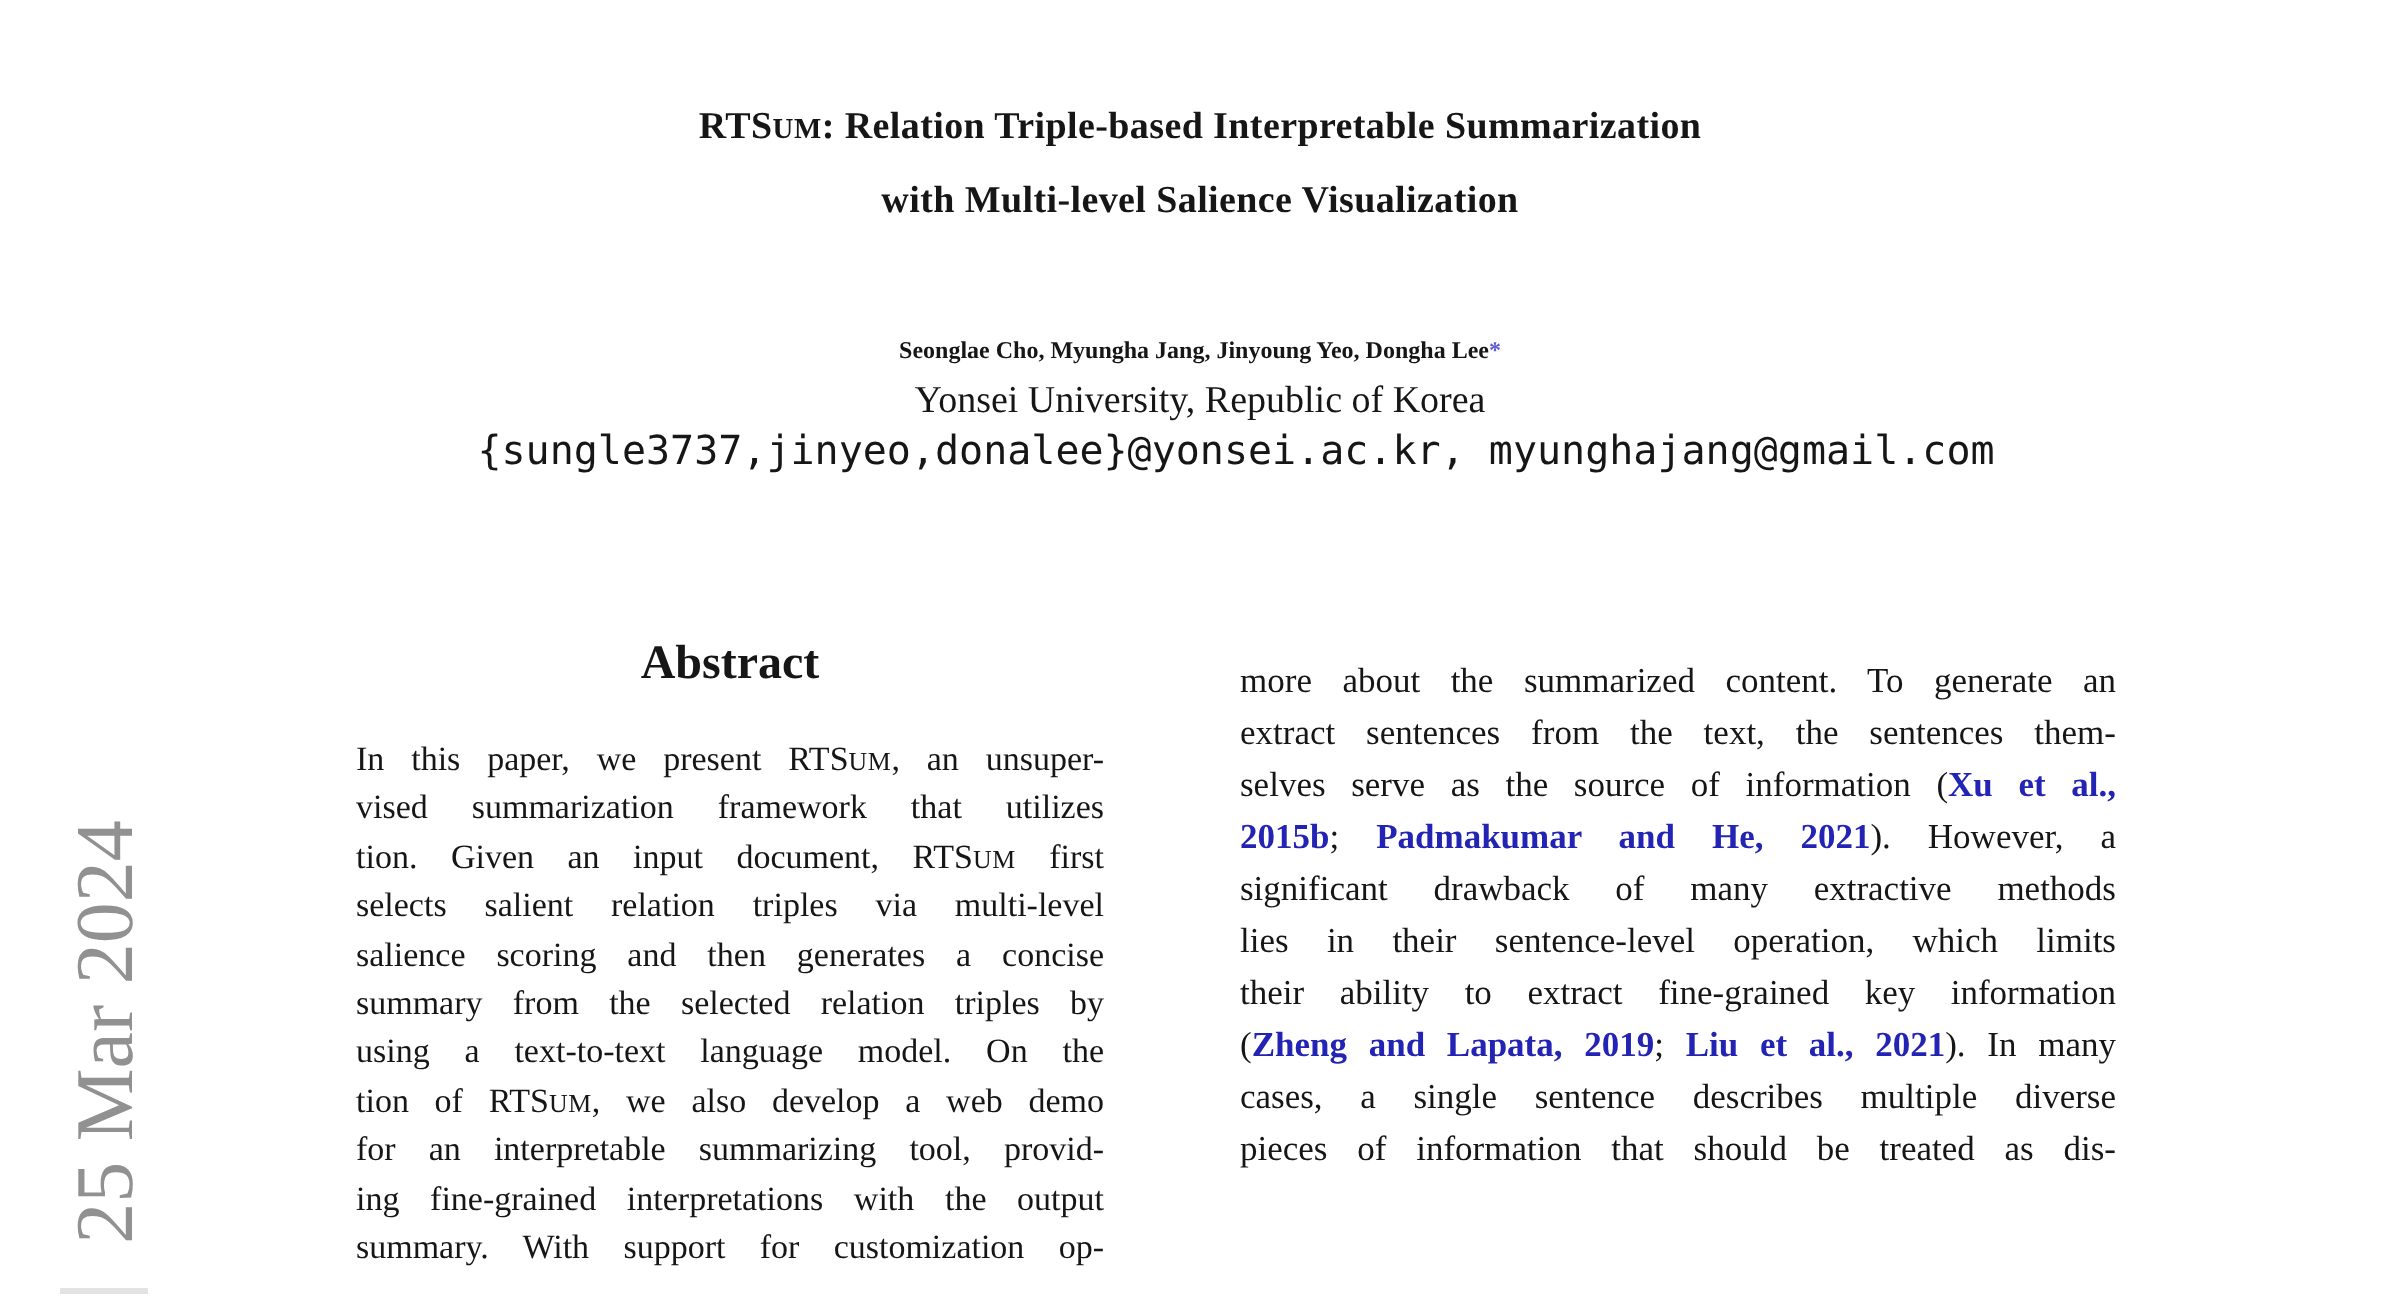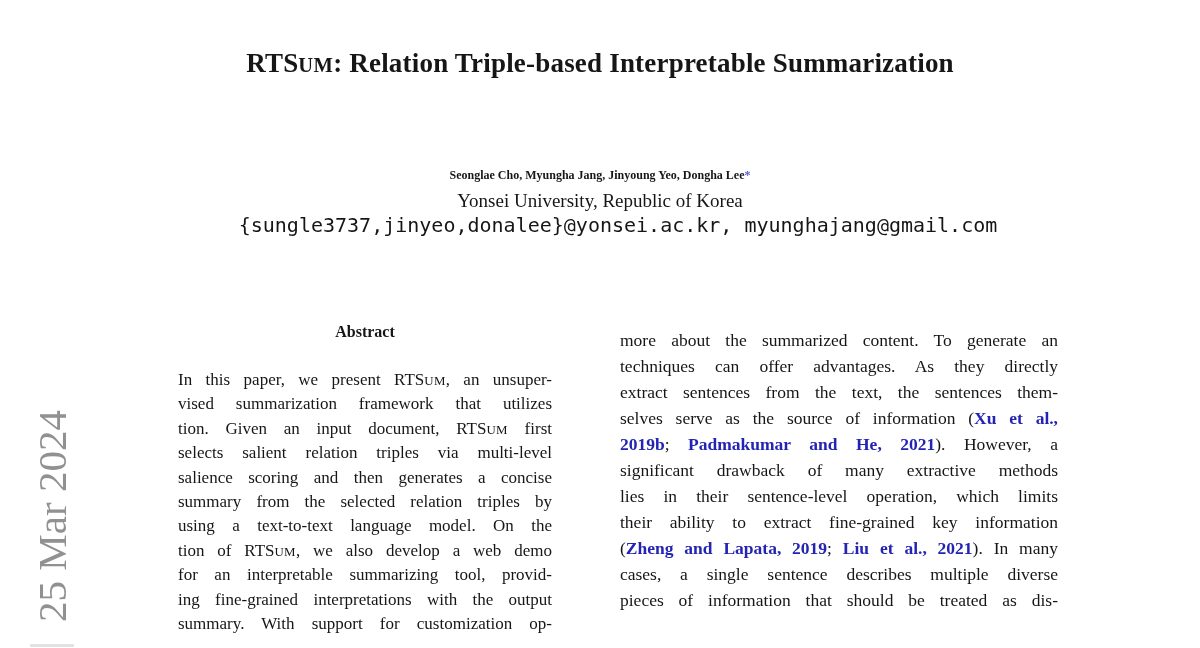--- a/index.html
+++ b/index.html
@@ -20,21 +20,21 @@
     position: relative;
     width: 1200px; height: 648px;
     overflow: hidden;
     background: var(--page-bg);
   }
 
   
   .title {
     position: absolute; top: 46px; left: 0; right: 0;
     text-align: center;
-    font-size: 27px; font-weight: bold;
+    font-size: 19px; font-weight: bold;
     line-height: 35px;
     letter-spacing: 0.2px;
   }
   .authors {
     position: absolute; top: 163px; left: 0; right: 0;
     text-align: center;
     font-size: 12px; font-weight: bold; line-height: 25px;
   }
   .affiliation {
     position: absolute; top: 189px; left: 0; right: 0;
@@ -64,21 +64,21 @@
     position: absolute;
     left: 30px; top: 644px;
     width: 44px; height: 3px;
     background: #e3e3e3;
   }
 
   
   .abstract-heading {
     position: absolute; left: 178px; top: 320px; width: 374px;
     text-align: center;
-    font-size: 16px; font-weight: bold; line-height: 24px;
+    font-size: 24px; font-weight: bold; line-height: 24px;
   }
   .abstract-body {
     position: absolute; left: 178px; top: 368px; width: 374px;
     font-size: 17px;
   }
   .abstract-body .line { line-height: 24.4px; height: 24.4px; }
 
   .right-col {
     position: absolute; left: 620px; top: 327px; width: 438px;
     font-size: 17.5px;
@@ -100,20 +100,21 @@
 </head>
 <body>
 
 <div class="page">
 
   <div class="watermark">25 Mar 2024</div>
   <div class="stamp-edge"></div>
 
   <div class="title">
     <div><span>RTS</span><span class="s-sc">UM</span><span>: Relation Triple-based Interpretable Summarization</span></div>
+    <div>with Multi-level Salience Visualization</div>
   </div>
 
   <div class="authors"><span>Seonglae Cho, Myungha Jang, Jinyoung Yeo, Dongha Lee</span><span class="s-asterisk">*</span></div>
 
   <div class="affiliation">Yonsei University, Republic of Korea</div>
 
   <div class="emails">{sungle3737,jinyeo,donalee}@yonsei.ac.kr, myunghajang@gmail.com</div>
 
   <div class="abstract-heading">Abstract</div>
 
@@ -126,24 +127,23 @@
       <div class="line"><span>summary from the selected relation triples by</span></div>
       <div class="line"><span>using a text-to-text language model.  On the</span></div>
       <div class="line"><span>tion of RTS</span><span class="s-sc">UM</span><span>, we also develop a web demo</span></div>
       <div class="line"><span>for an interpretable summarizing tool, provid-</span></div>
       <div class="line"><span>ing fine-grained interpretations with the output</span></div>
       <div class="line"><span>summary. With support for customization op-</span></div>
     </div>
 
   <div class="right-col">
       <div class="line"><span>more about the summarized content. To generate an</span></div>
-      <div class="line"><span>techniques can offer advantages. As they directly</span></div>
       <div class="line"><span>extract sentences from the text, the sentences them-</span></div>
       <div class="line"><span>selves serve as the source of information (</span><span class="s-cite">Xu et al.,</span></div>
-      <div class="line"><span class="s-cite">2019b</span><span>; </span><span class="s-cite">Padmakumar and He, 2021</span><span>).  However, a</span></div>
+      <div class="line"><span class="s-cite">2015b</span><span>; </span><span class="s-cite">Padmakumar and He, 2021</span><span>).  However, a</span></div>
       <div class="line"><span>significant drawback of many extractive methods</span></div>
       <div class="line"><span>lies in their sentence-level operation, which limits</span></div>
       <div class="line"><span>their ability to extract fine-grained key information</span></div>
       <div class="line"><span>(</span><span class="s-cite">Zheng and Lapata, 2019</span><span>; </span><span class="s-cite">Liu et al., 2021</span><span>). In many</span></div>
       <div class="line"><span>cases, a single sentence describes multiple diverse</span></div>
       <div class="line"><span>pieces of information that should be treated as dis-</span></div>
     </div>
 
 </div>
 

